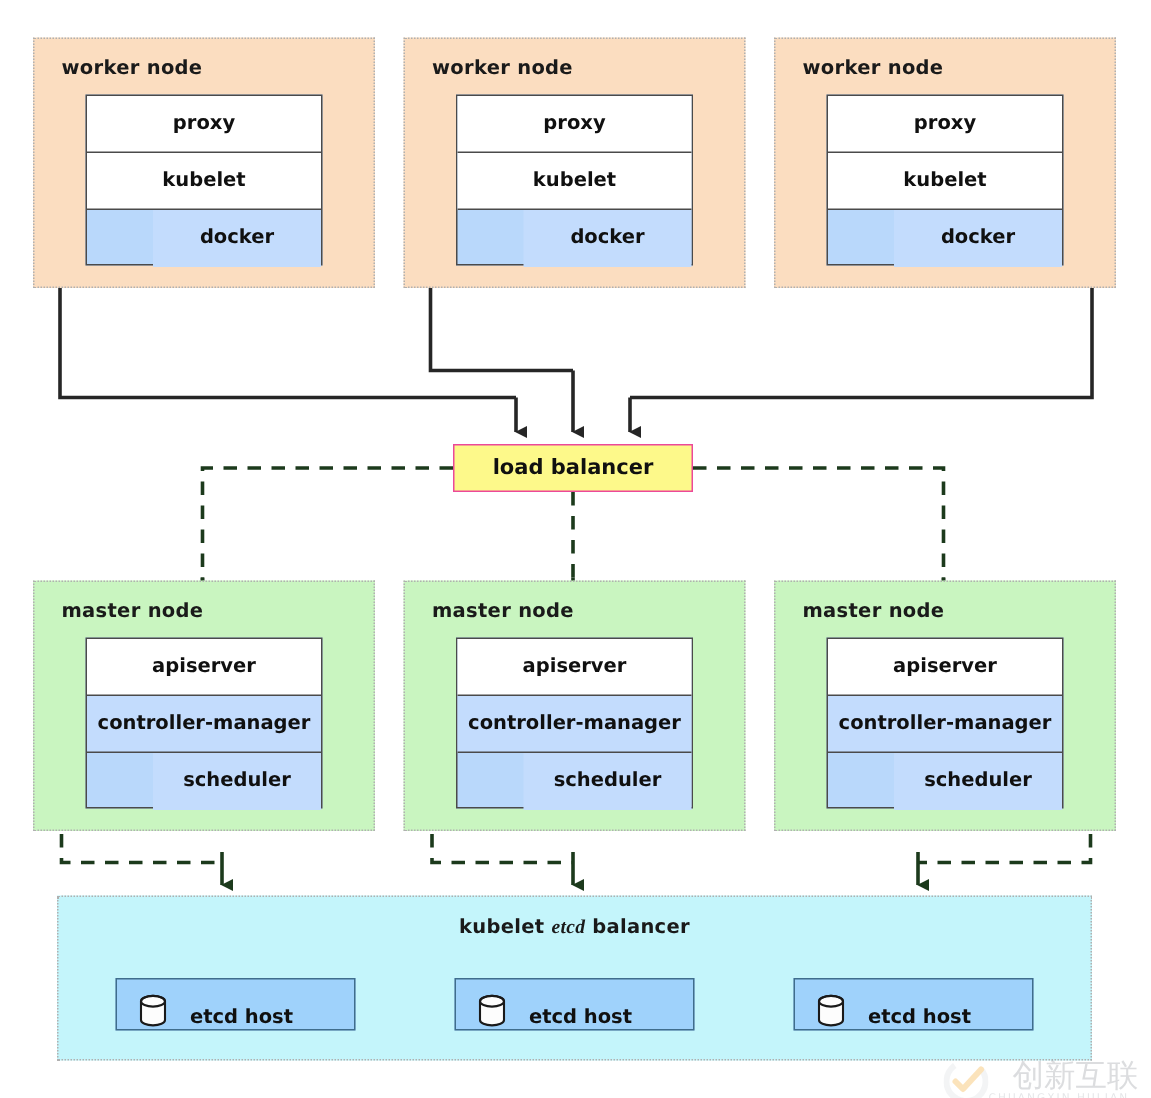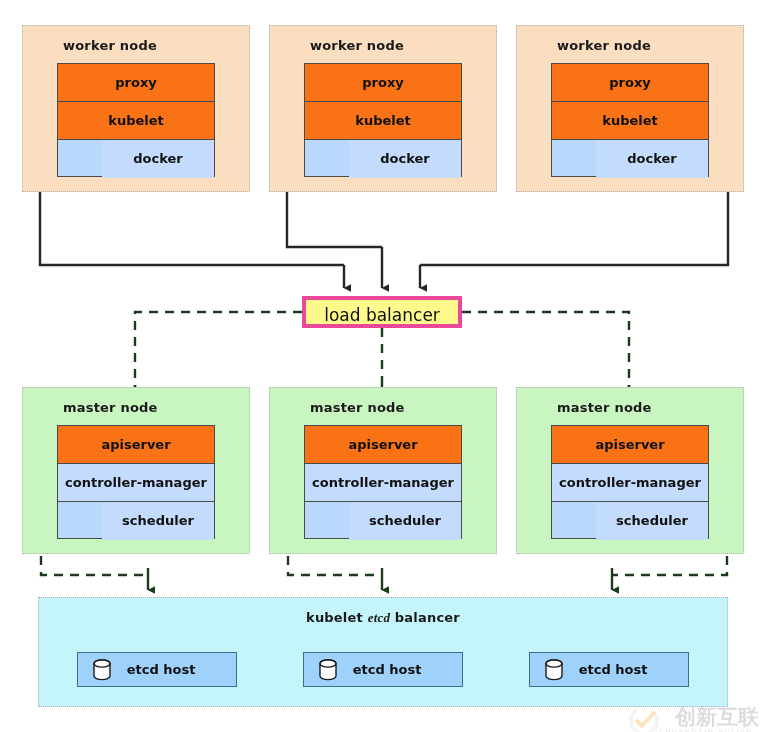--- a/index.html
+++ b/index.html
@@ -56,21 +56,20 @@
     text-align: center;
     font-size: 13px;
     font-weight: bold;
     color: #1a1a1a;
     letter-spacing: .2px;
   }
   .group-title.left {
     text-align: right;
     left: 18px;
     right: auto;
-    margin-left: 22px;
   }
   .group-title .ital {
     font-style: italic;
     font-family: Liberation Serif, serif;
   }
 
   
   .stack {
     position: absolute;
     box-sizing: border-box;
@@ -87,44 +86,44 @@
     font-weight: bold;
     color: #101010;
     border-bottom: 1px solid #4a4a4a;
     background: #c3dcfd;
   }
   .stack-row:last-child {
     border-bottom: none;
     margin-left: 44px;
   }
   .stack-row.accent {
-    background: #f97316;
+    background: #ffffff;
   }
 
   
   .lb-box {
     position: absolute;
     box-sizing: border-box;
     background: #fdf98a;
-    border: 4px solid #ec4899;
+    border: 1px solid #ec4899;
     text-align: center;
-    font-size: 17px;
-    font-weight: normal;
+    font-size: 14px;
+    font-weight: bold;
     color: #101010;
     z-index: 3;
   }
 
   
   .etcd-host {
     position: absolute;
     box-sizing: border-box;
     background: #9fd2fb;
     border: 1px solid #3f6d8c;
     display: flex;
-    align-items: center;
+    align-items: flex-end;
     z-index: 3;
   }
   .etcd-icon {
     width: 20px;
     height: 24px;
     margin-left: 14px;
     flex: 0 0 auto;
   }
   .etcd-label {
     flex: 1 1 auto;
@@ -147,21 +146,21 @@
     pointer-events: none;
   }
   #watermark .wm-mark {
     width: 30px;
     height: 30px;
     flex: 0 0 auto;
   }
   #watermark .wm-text {
     margin-left: 16px;
     font-size: 21px;
-    font-weight: bold;
+    font-weight: normal;
     color: #8a8f96;
     line-height: 22px;
   }
   #watermark .wm-sub {
     font-size: 7px;
     color: #a8adb4;
     letter-spacing: 1.4px;
     line-height: 8px;
   }
 </style>

